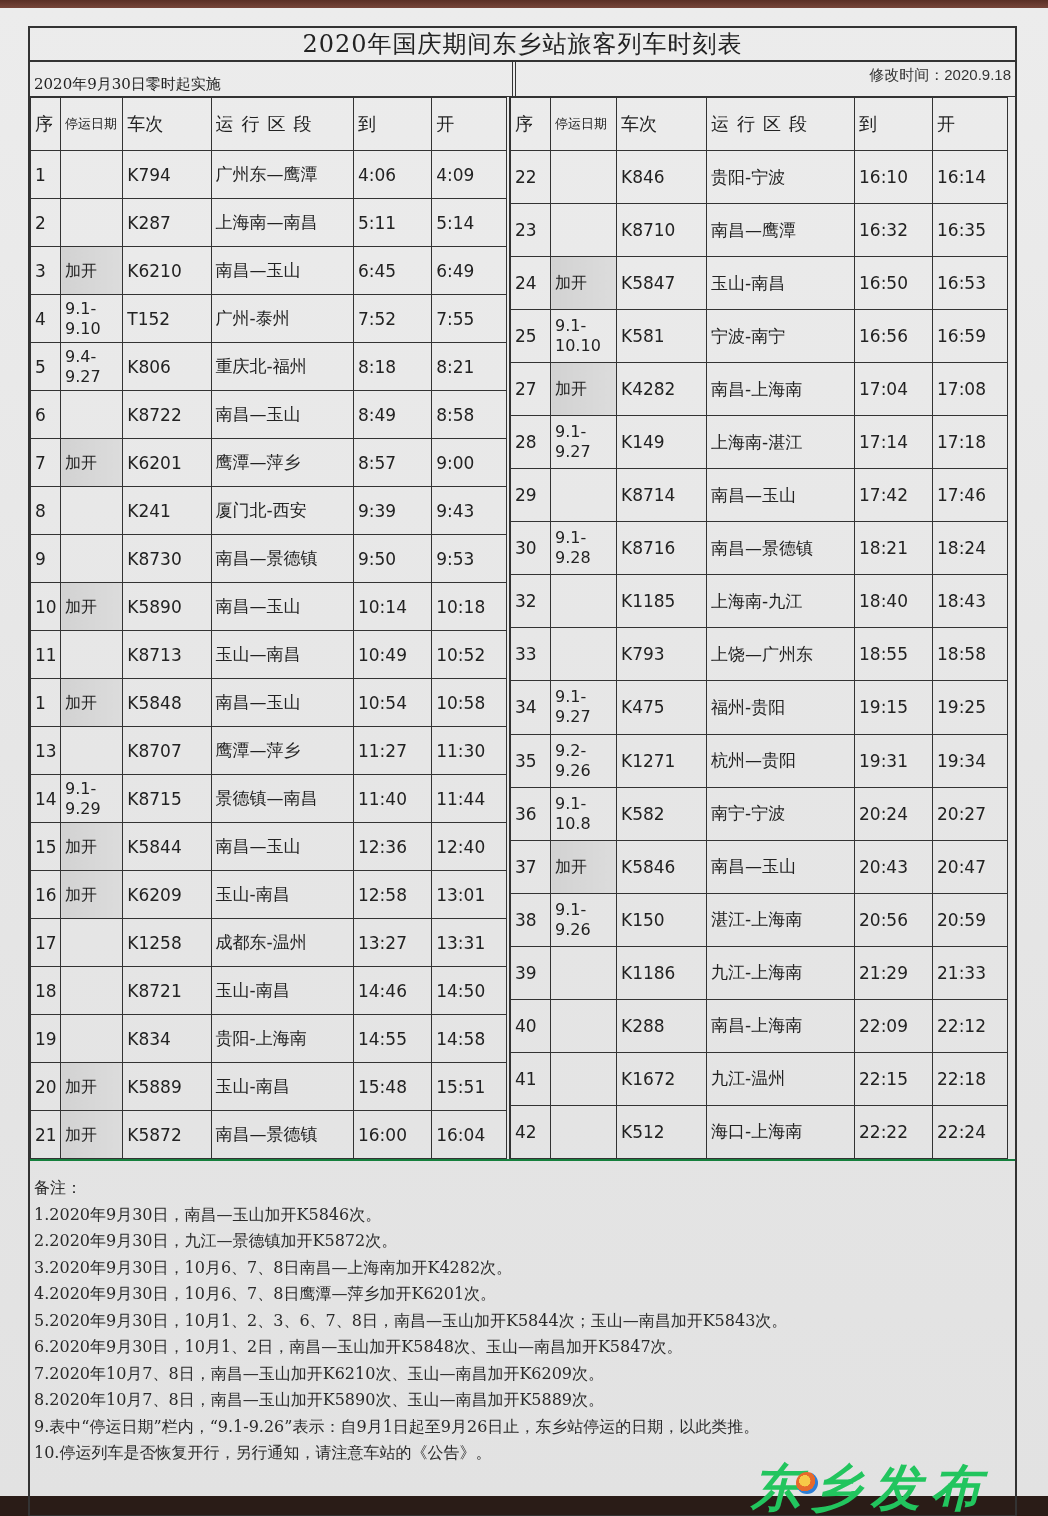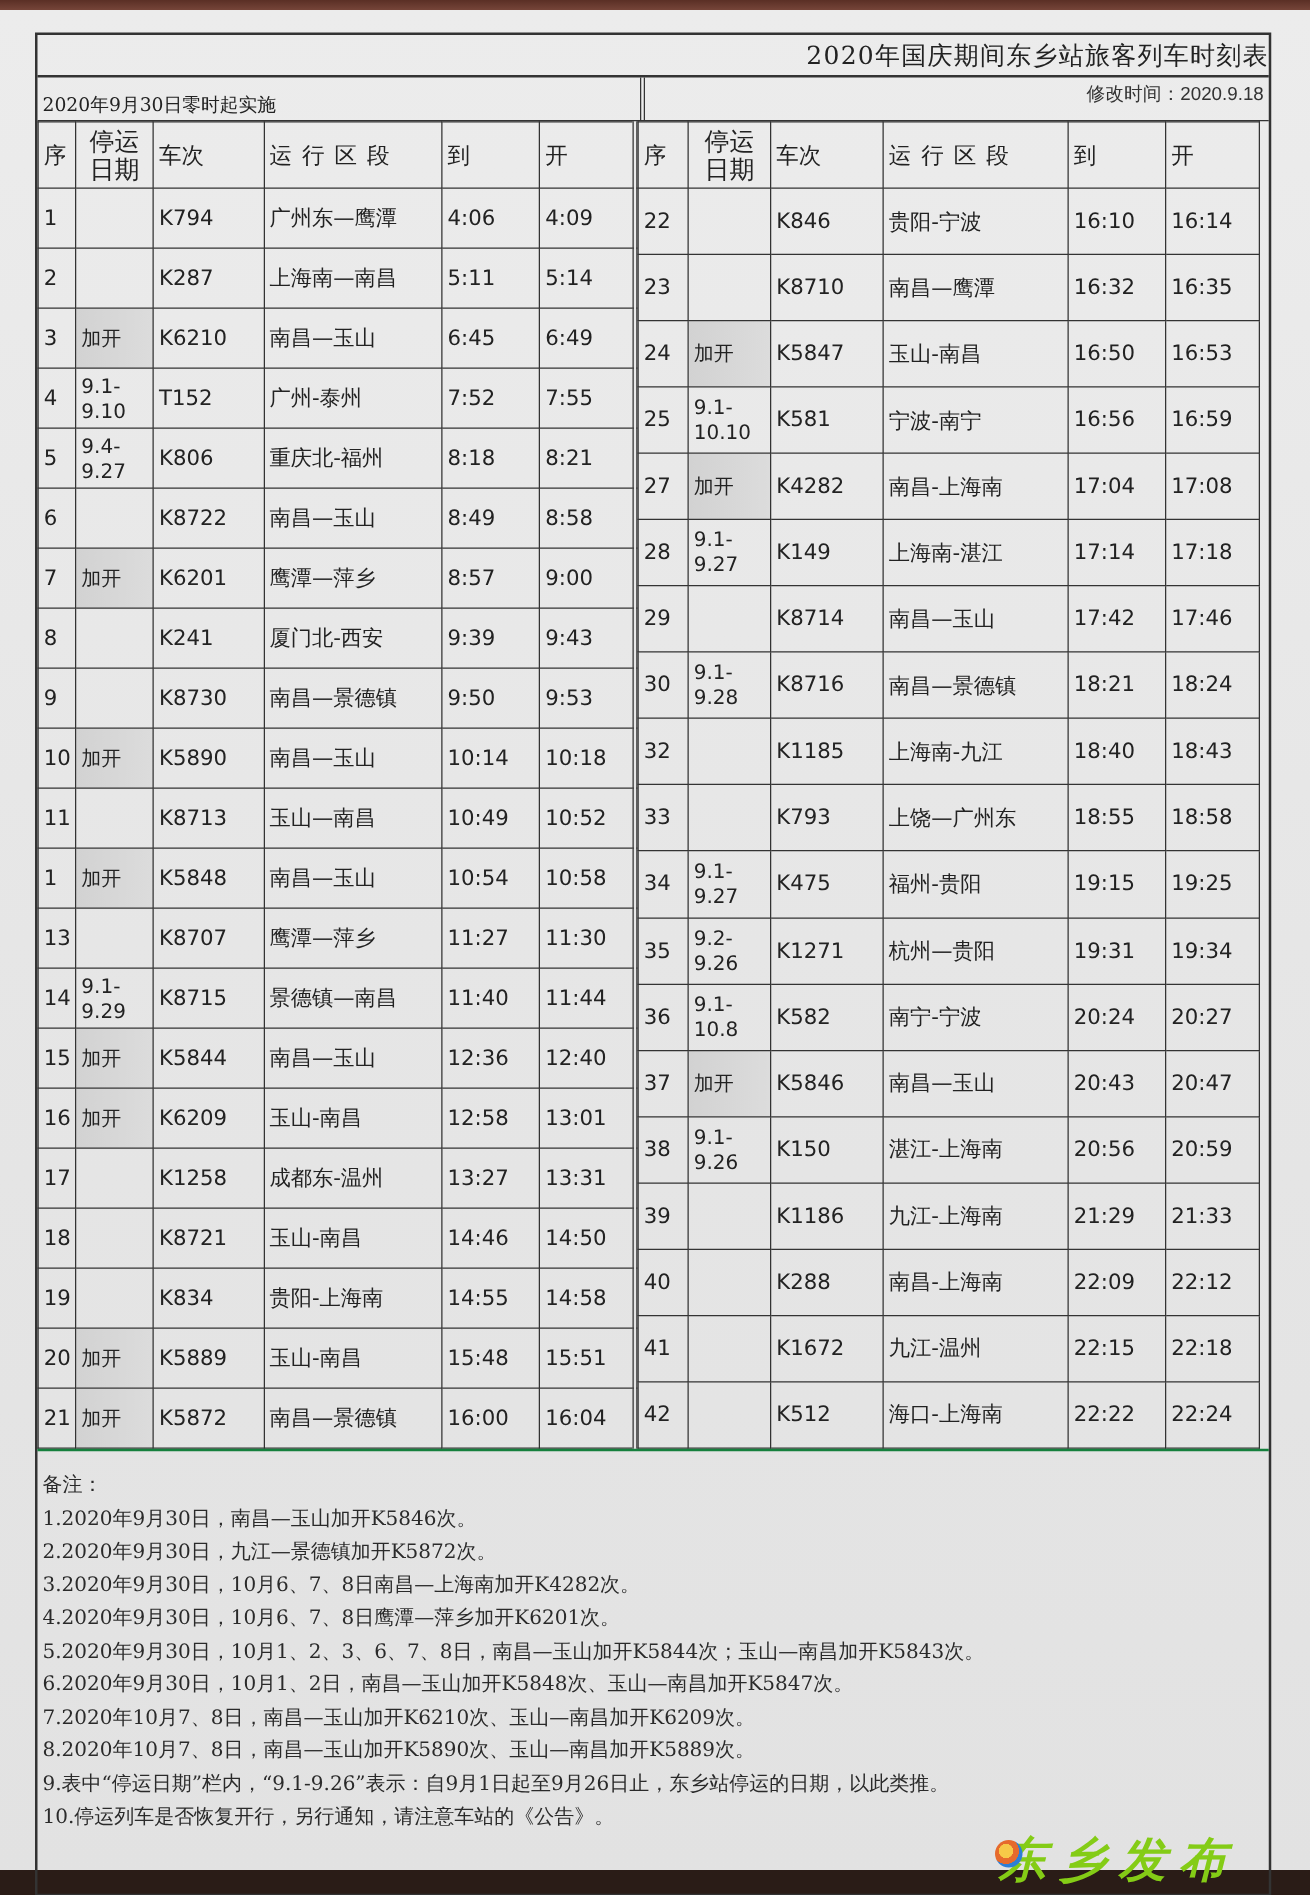--- a/index.html
+++ b/index.html
@@ -14,49 +14,49 @@
   .paper {
     position: absolute; left: 0; top: 8px; width: 1048px; height: 1490px;
     background: linear-gradient(180deg, #ececec 0%, #e6e6e6 50%, #e2e2e2 100%);
   }
   .bottom-edge { position: absolute; left: 0; top: 1496px; width: 1048px; height: 20px; background: #2a1c17; }
   .sheet {
     position: absolute; left: 28px; top: 26px; width: 985px;
     border: 2px solid #333;
   }
   .title {
-    height: 32px; line-height: 32px; text-align: right;
-    font-family: "DejaVu Serif", serif; font-size: 20px; letter-spacing: 1px;
+    height: 32px; line-height: 32px; text-align: center;
+    font-family: "DejaVu Serif", serif; font-size: 24px; letter-spacing: 1px;
     border-bottom: 2px solid #333; color: #222;
   }
   .meta-row { display: flex; height: 34px; border-bottom: 1px solid #333; }
   .meta-left { width: 478px; border-right: 4px double #333; font-size: 15px; display: flex; align-items: flex-end; padding-left: 4px; padding-bottom: 2px; font-family: "DejaVu Serif", serif;}
   .meta-right { flex: 1; text-align: right; font-size: 15px; padding-right: 4px; padding-top: 4px; color: #333; font-family: Liberation Sans, sans-serif;}
   .tables { display: flex; }
   table { border-collapse: collapse; table-layout: fixed; }
   .tleft { width: 480px; border-right: 4px double #333; }
   .tright { width: 497px; }
   th, td {
     border: 1px solid #333; font-weight: normal; text-align: left;
     font-size: 17px; padding: 0 4px; overflow: hidden; white-space: nowrap;
   }
   th { height: 52px; font-size: 18px; }
   td { height: 47px; }
   td.dates { font-size: 16px; line-height: 20px; white-space: normal; }
   td.extra { background: linear-gradient(90deg, #d2d2d2, #dcdcdc); }
-  .hdr-two { line-height: 22px; white-space: normal; font-size: 20px; text-align: center; }
+  .hdr-two { line-height: 22px; white-space: normal; font-size: 13px; }
   .spaced { letter-spacing: 8px; }
   .notes {
     border-top: 2px solid #15803d; padding: 14px 6px 20px 4px;
     font-size: 16px; line-height: 26.5px; font-family: "DejaVu Serif", serif; color: #2a2a2a;
     height: 320px; position: relative;
   }
   .watermark {
     position: absolute; right: 24px; bottom: 14px;
-    font-size: 38px; font-weight: bold; color: #84cc16; letter-spacing: 10px;
+    font-size: 50px; font-weight: bold; color: #22c55e; letter-spacing: 10px;
     font-family: "DejaVu Sans", sans-serif; font-style: italic;
   }
   .logo {
     position: absolute; left: 796px; top: 1472px; width: 22px; height: 22px;
     border-radius: 50%;
     background: radial-gradient(circle at 40% 40%, #f7c948 0 30%, #e66a2c 31% 55%, #2d7ed6 56% 100%);
   }
 </style>
 </head>
 <body>

